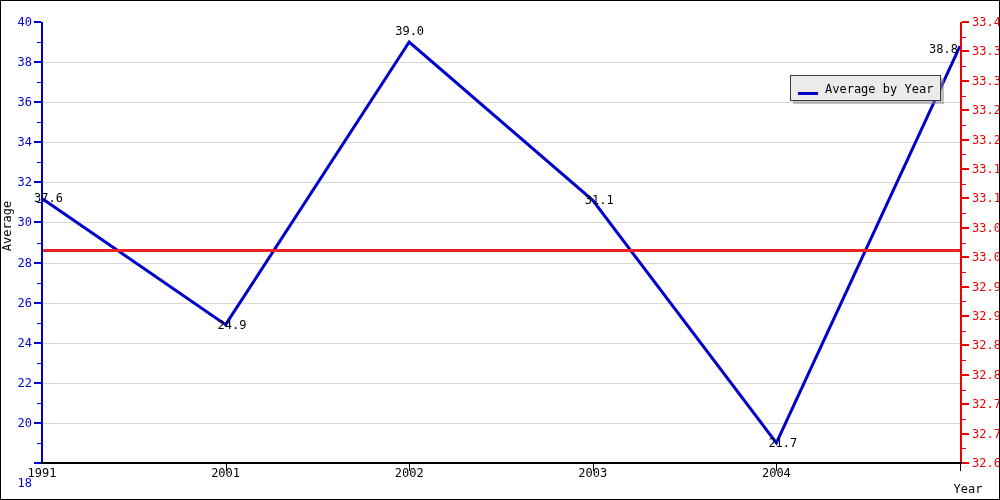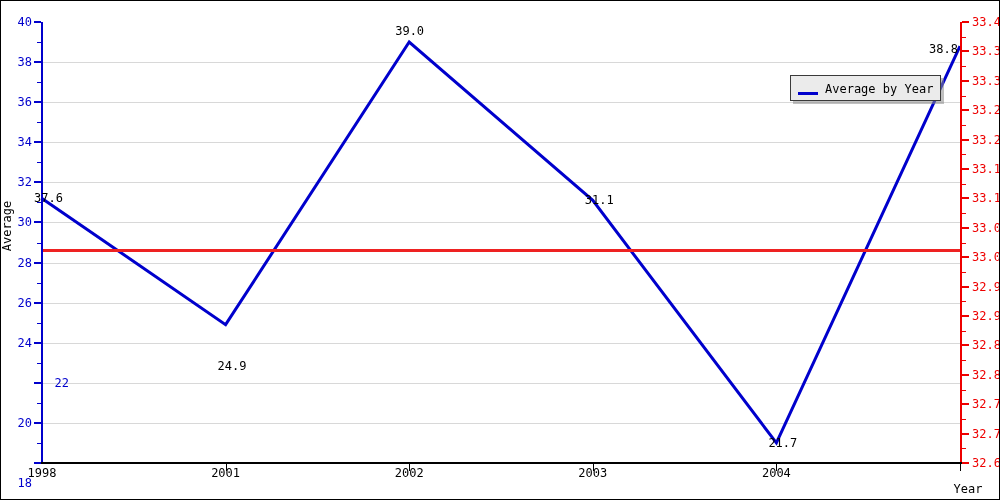--- a/index.html
+++ b/index.html
@@ -206,21 +206,21 @@
   <div class="axis-left-line"></div>
   <div class="axis-right-line"></div>
   <div class="axis-bottom-line"></div>
 
   <div id="ticks-left">
       <div class="tick-left" style="top: 461px;"></div>
       <div class="ticklabel-left-wrap" style="top: 456px; margin-top: 20px;">18</div>
       <div class="tick-left" style="top: 420.909px;"></div>
       <div class="ticklabel-left-wrap" style="top: 415.909px;">20</div>
       <div class="tick-left" style="top: 380.818px;"></div>
-      <div class="ticklabel-left-wrap" style="top: 375.818px; padding-left: 37px;">22</div>
+      <div class="ticklabel-left-wrap" style="top: 375.818px;">22</div>
       <div class="tick-left" style="top: 340.727px;"></div>
       <div class="ticklabel-left-wrap" style="top: 335.727px;">24</div>
       <div class="tick-left" style="top: 300.636px;"></div>
       <div class="ticklabel-left-wrap" style="top: 295.636px;">26</div>
       <div class="tick-left" style="top: 260.545px;"></div>
       <div class="ticklabel-left-wrap" style="top: 255.545px;">28</div>
       <div class="tick-left" style="top: 220.455px;"></div>
       <div class="ticklabel-left-wrap" style="top: 215.455px;">30</div>
       <div class="tick-left" style="top: 180.364px;"></div>
       <div class="ticklabel-left-wrap" style="top: 175.364px;">32</div>
@@ -287,36 +287,36 @@
       <div class="tick-right" style="top: 78.8px;"></div>
       <div class="ticklabel-right-wrap" style="top: 73.8px;">33.30</div>
       <div class="tick-right minor" style="top: 65.1px;"></div>
       <div class="tick-right" style="top: 49.4px;"></div>
       <div class="ticklabel-right-wrap" style="top: 44.4px;">33.35</div>
       <div class="tick-right minor" style="top: 35.7px;"></div>
       <div class="tick-right" style="top: 20px;"></div>
       <div class="ticklabel-right-wrap" style="top: 15px;">33.40</div>
     </div>
   <div id="ticks-bottom">
-      <div class="ticklabel-bottom" style="left: 41px;">1998</div>
+      <div class="ticklabel-bottom" style="left: 41px;">1991</div>
       <div class="tick-bottom" style="left: 224.6px;"></div>
       <div class="ticklabel-bottom" style="left: 224.6px;">2001</div>
       <div class="tick-bottom" style="left: 408.2px;"></div>
       <div class="ticklabel-bottom" style="left: 408.2px;">2002</div>
       <div class="tick-bottom" style="left: 591.8px;"></div>
       <div class="ticklabel-bottom" style="left: 591.8px;">2003</div>
       <div class="tick-bottom" style="left: 775.4px;"></div>
       <div class="ticklabel-bottom" style="left: 775.4px;">2004</div>
       <div class="tick-bottom" style="left: 959px;"></div>
       <div class="ticklabel-bottom" style="left: 959px; margin-top: 34px;">2005</div>
     </div>
 
   <div id="point-labels">
       <div class="pointlabel" style="left: 33px; top: 191.4px;">37.6</div>
-      <div class="pointlabel" style="left: 216.6px; top: 317.686px; margin-top: 41px;">24.9</div>
+      <div class="pointlabel" style="left: 216.6px; top: 317.686px;">24.9</div>
       <div class="pointlabel" style="left: 394.2px; top: 24.0455px;">39.0</div>
       <div class="pointlabel" style="left: 583.8px; top: 193.405px;">31.1</div>
       <div class="pointlabel" style="left: 767.4px; top: 435.955px;">21.7</div>
       <div class="pointlabel" style="left: 928px; top: 42.0545px;">38.8</div>
     </div>
 
   <div class="ylabel">Average</div>
   <div class="xlabel"><span>Year</span></div>
 
   <div class="legend">

